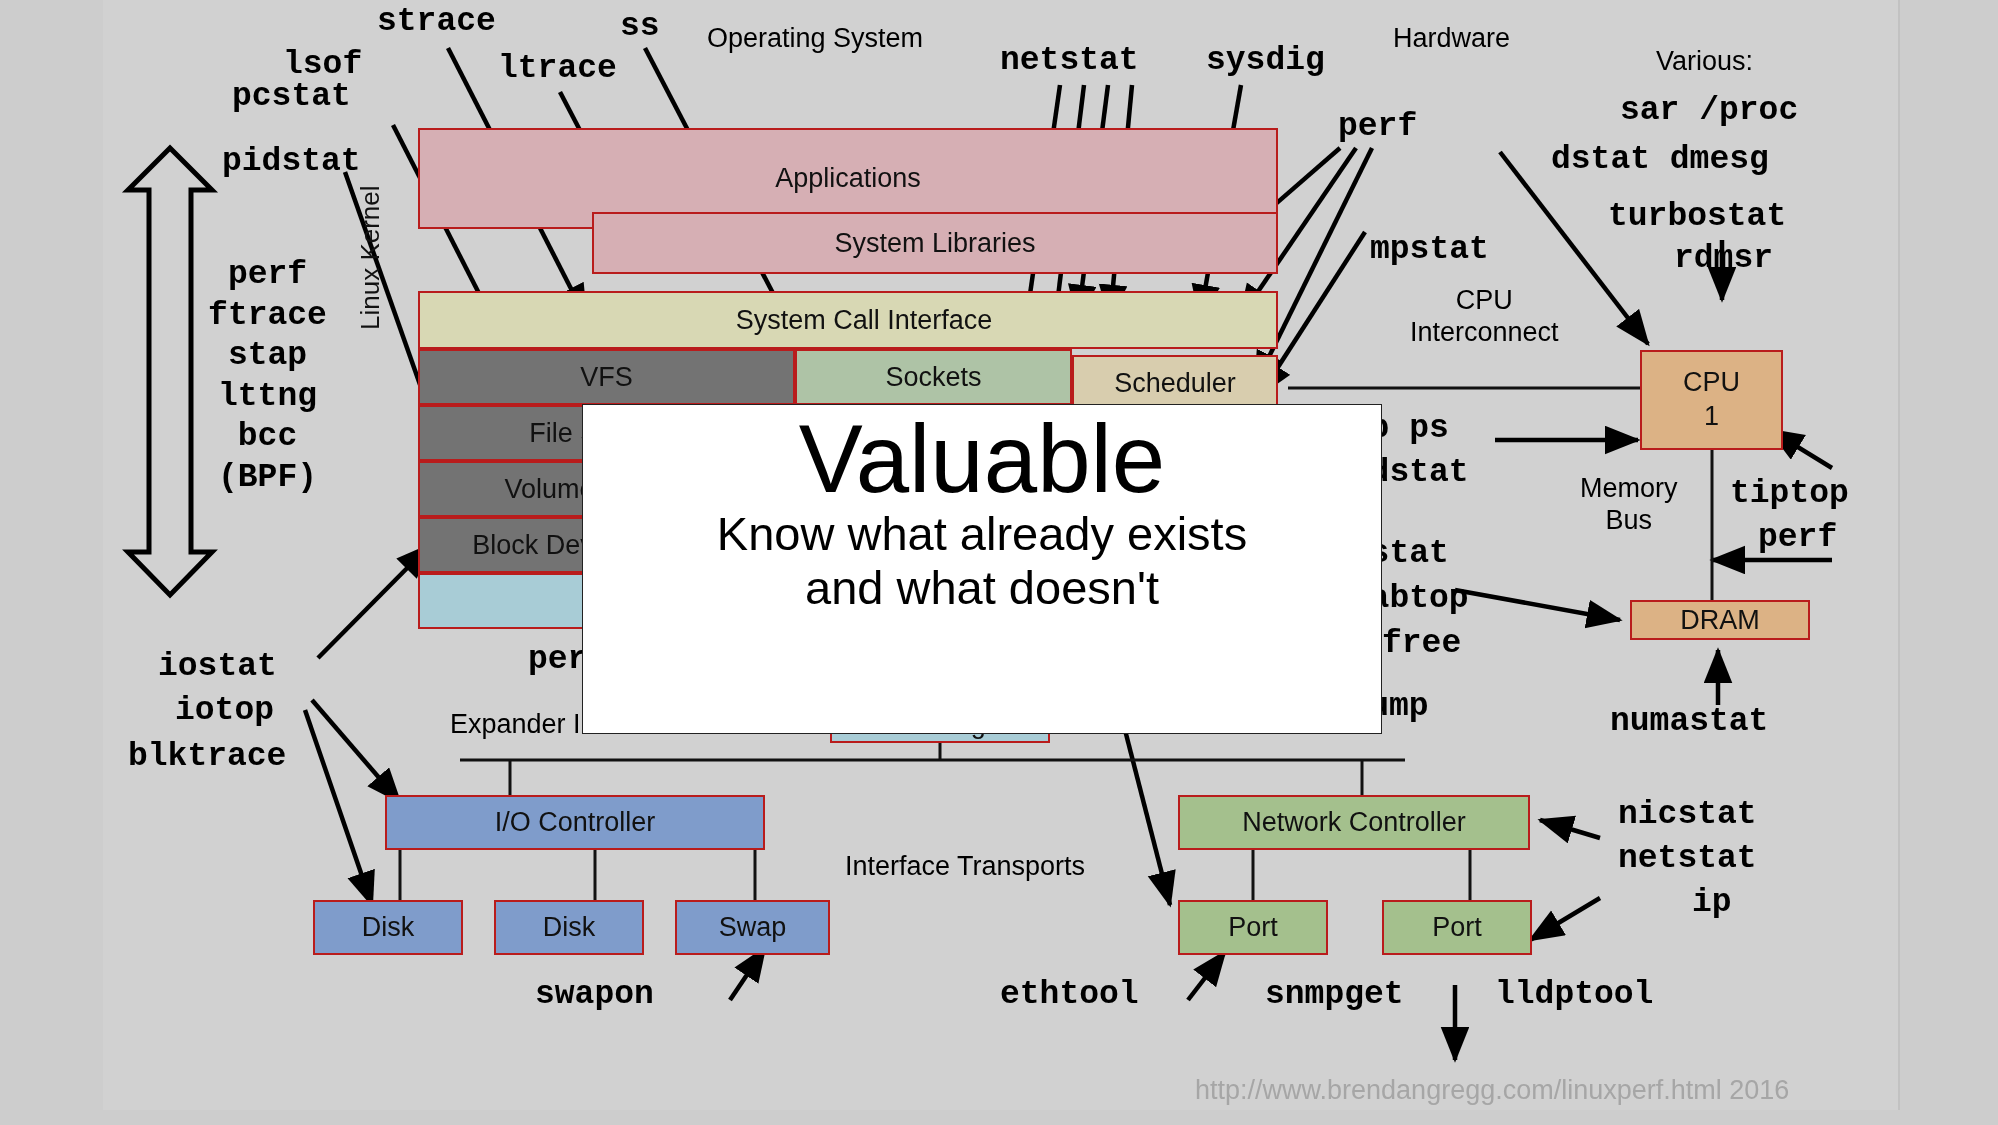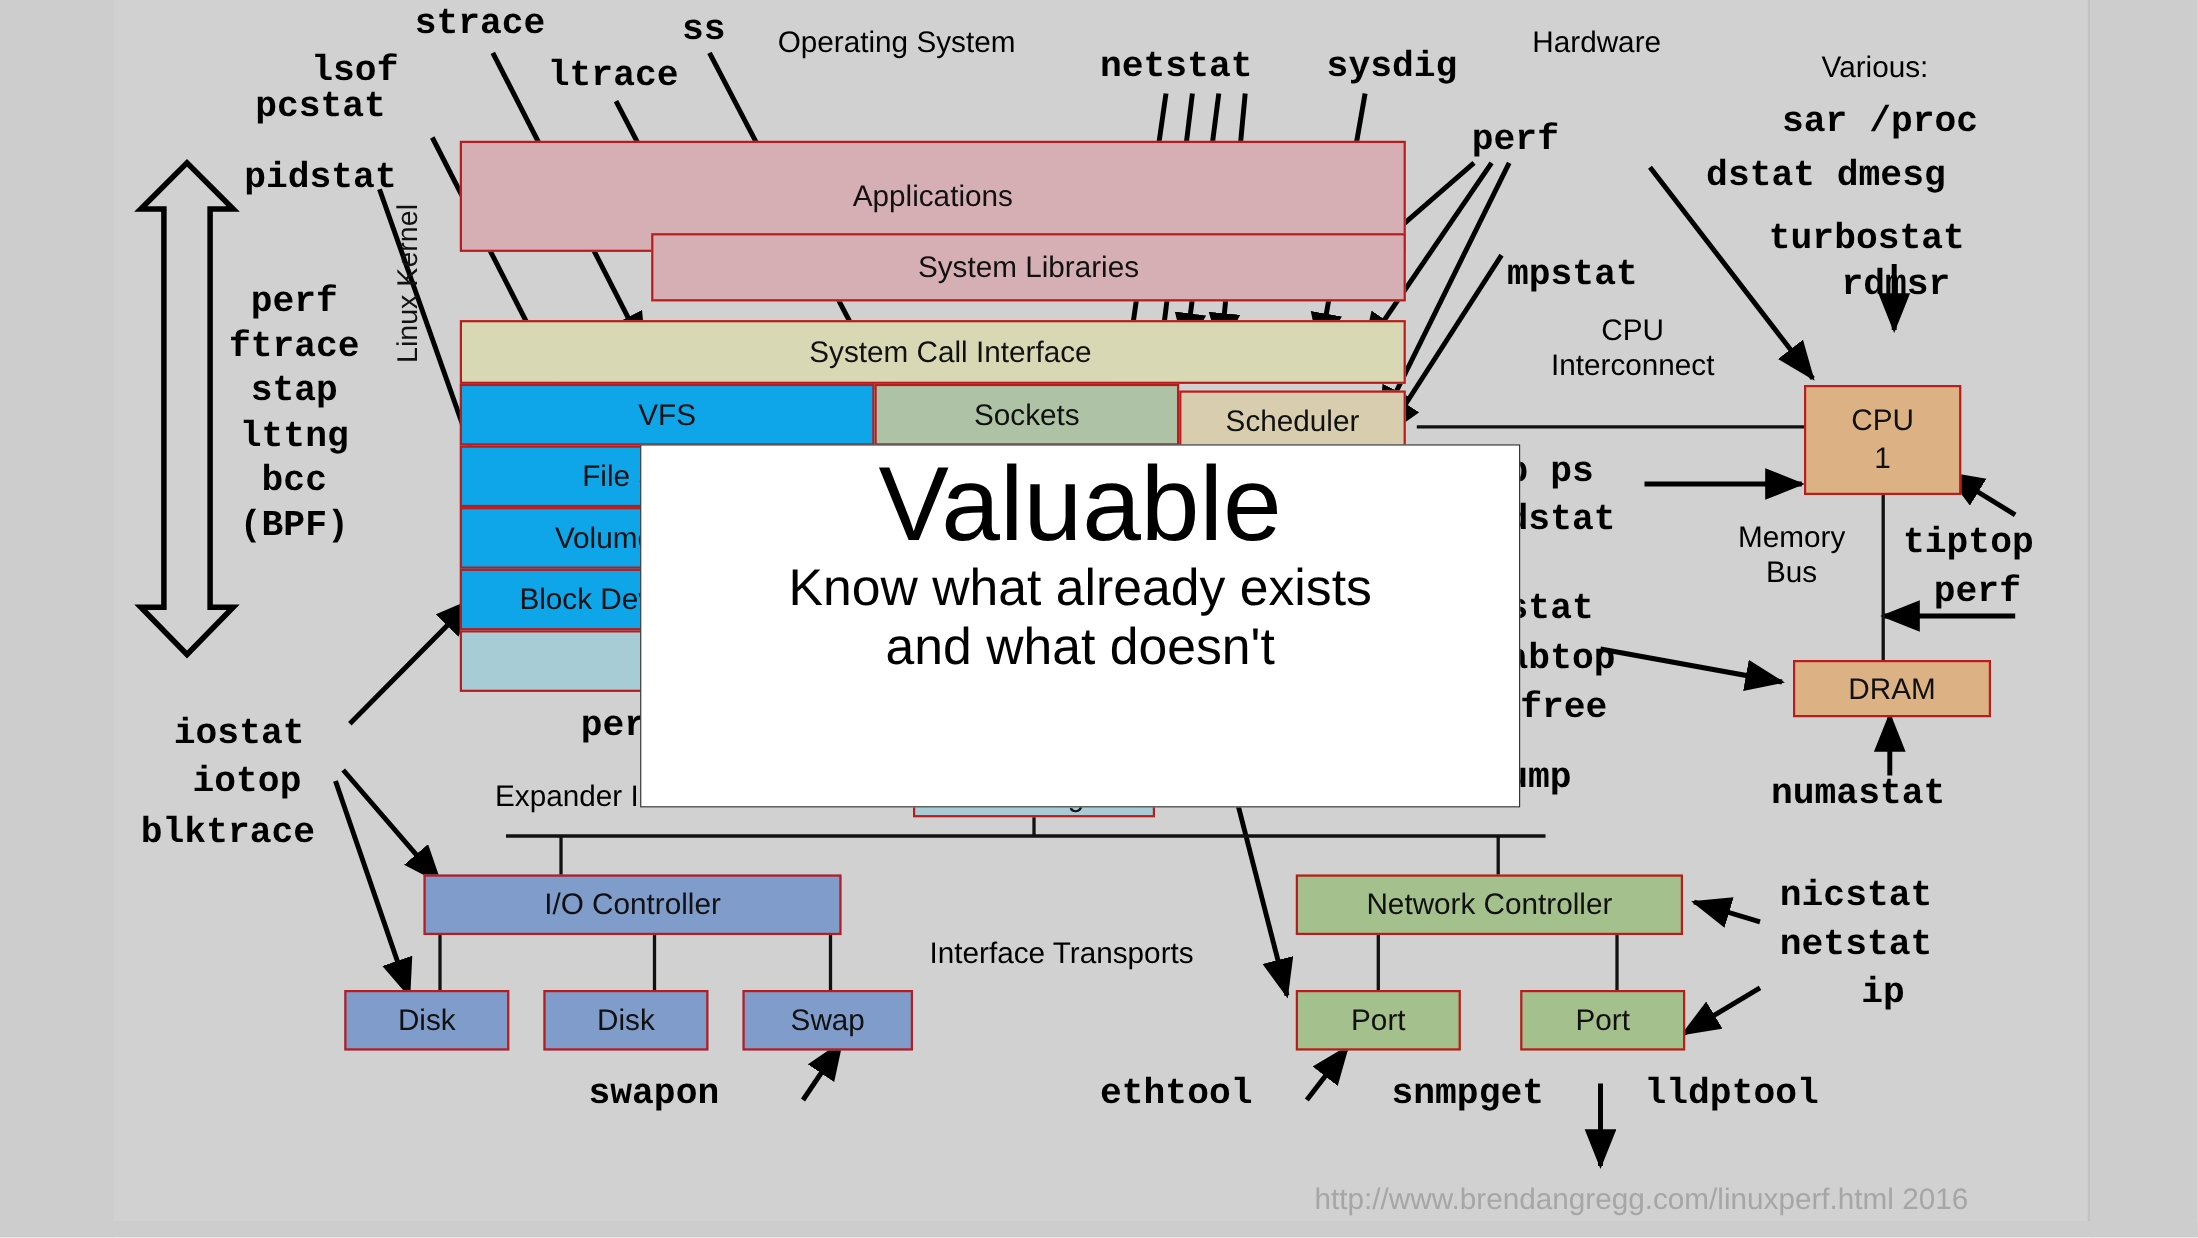--- a/index.html
+++ b/index.html
@@ -26,21 +26,21 @@
   .tool-c{text-align:center;}
   .plain{font-family:"Liberation Sans",sans-serif;font-size:27px;font-weight:400;}
 
   
   .dbox{position:absolute;box-sizing:border-box;border:2px solid #b91c1c;
         display:flex;align-items:center;justify-content:center;}
   .dbox span{font-family:"Liberation Sans",sans-serif;font-size:27px;color:#111;}
 
   .c-app{background:#d6afb4;}
   .c-syscall{background:#d8d8b4;}
-  .c-kern{background:#0ea5e9;}
+  .c-kern{background:#737373;}
   .c-sock{background:#aec3a6;}
   .c-sched{background:#d8cdae;}
   .c-drv{background:#a8ccd6;}
   .c-io{background:#7f9ccb;}
   .c-net{background:#a4c08d;}
   .c-hw{background:#dcb285;}
 
   #kernel-word{
     position:absolute;left:355px;top:330px;
     transform:rotate(-90deg);transform-origin:left top;
@@ -228,21 +228,21 @@
     <span>Port</span>
   </div>
   <div class="dbox c-net" style="left:1382px;top:900px;width:150px;height:55px;">
     <span>Port</span>
   </div>
 
   <div class="dbox c-hw" style="left:1640px;top:350px;width:143px;height:100px;flex-direction:column;">
     <span style="white-space:pre-line;text-align:center;line-height:1.25;">CPU
 1</span>
   </div>
-  <div class="dbox c-hw" style="left:1630px;top:600px;width:180px;height:52px;">
+  <div class="dbox c-hw" style="left:1630px;top:600px;width:180px;height:40px;">
     <span>DRAM</span>
   </div>
 
   <div class="lbl plain" style="left:707px;top:24px;">Operating System</div>
   <div class="lbl plain" style="left:1393px;top:24px;">Hardware</div>
   <div class="lbl plain" style="left:1410px;top:285px;text-align:center;white-space:pre-line;line-height:1.18;">CPU
 Interconnect</div>
   <div class="lbl plain" style="left:1580px;top:473px;text-align:center;white-space:pre-line;line-height:1.18;">Memory
 Bus</div>
   <div class="lbl plain" style="left:450px;top:710px;">Expander Interconnect</div>

